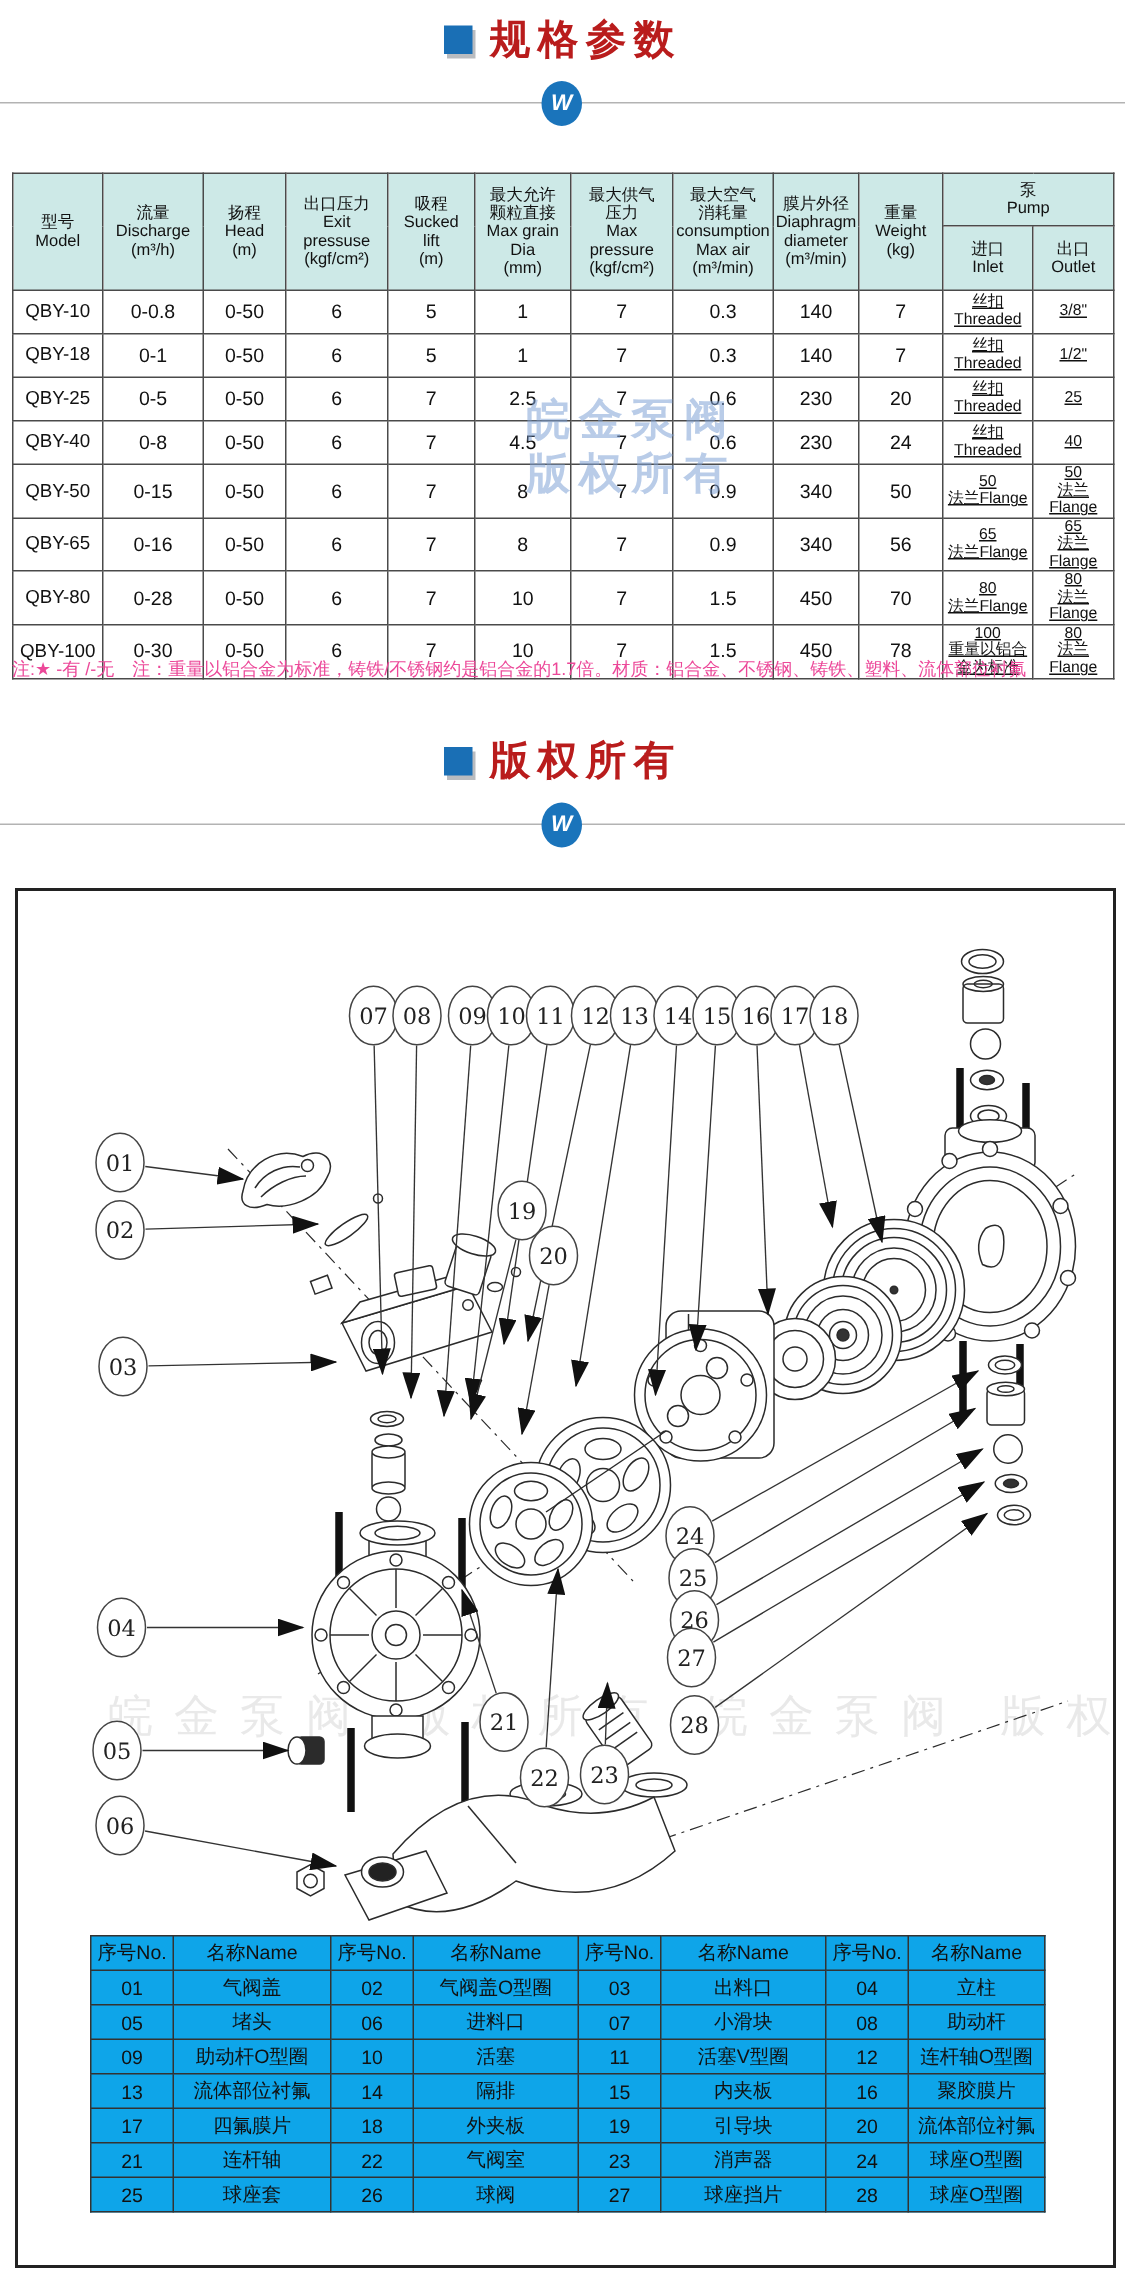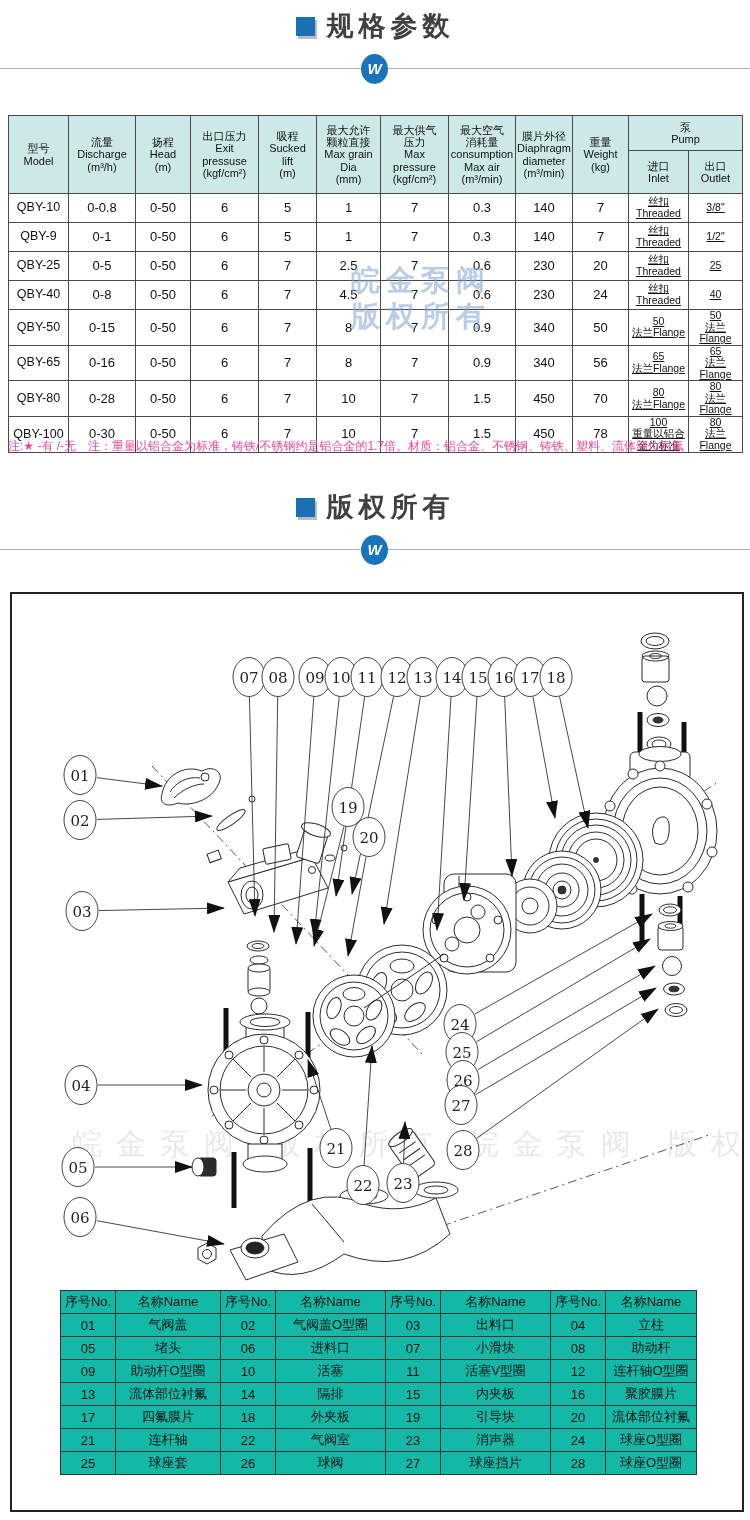--- a/index.html
+++ b/index.html
@@ -1,39 +1,39 @@
 <!DOCTYPE html>
 <html><head>
 <meta charset="utf-8">
 <style>
   html,body{margin:0;padding:0;background:#ffffff;}
   body{width:750px;height:1520px;position:relative;font-family:"Liberation Sans","DejaVu Sans",sans-serif;color:#111;}
   .abs{position:absolute;}
   
-  .sec-title{left:0;width:750px;text-align:center;font-size:27px;font-weight:bold;letter-spacing:5px;color:#404040;}
+  .sec-title{left:0;width:750px;text-align:center;font-size:27px;font-weight:bold;letter-spacing:5px;color:#b91c1c;}
   .sec-title .bullet{display:inline-block;width:19px;height:19px;background:#1a6fb5;box-shadow:2px 3px 0 #b9bcc0;margin-right:12px;vertical-align:-1px;}
   
   .divider{left:0;width:750px;height:30px;}
   .divider .line{position:absolute;top:14px;left:0;width:750px;height:0;border-top:1px solid #b3b3b3;}
   .divider .wbadge{position:absolute;top:0;left:361px;width:27px;height:30px;background:#1a74bb;border-radius:50%;color:#fff;font-weight:bold;font-size:15px;text-align:center;line-height:30px;font-style:italic;}
   
   table{border-collapse:collapse;}
   .spec{table-layout:fixed;width:734px;font-size:13px;}
   .spec th,.spec td{border:1px solid #4a4a4a;text-align:center;vertical-align:middle;white-space:pre-line;padding:0;overflow:hidden;}
   .spec thead th{background:#cde9e7;font-weight:normal;font-size:11px;line-height:1.12;padding:2px 0;}
   .spec tbody td{height:28px;font-size:13px;line-height:1.05;}
   .spec tbody td.io{font-size:10.5px;line-height:1.1;text-decoration:underline;}
   .spec tbody td.model{font-size:12.5px;}
   .spec-wm{left:336px;top:262px;width:170px;text-align:center;font-size:29px;letter-spacing:6px;color:rgba(128,162,214,0.55);line-height:1.25;pointer-events:none;font-weight:bold;}
   
   .note{left:8px;top:438px;width:740px;font-size:12px;color:#ec4899;}
   
   .frame{left:10px;top:592px;width:730px;height:916px;border:2px solid #222;}
   
-  .parts{table-layout:fixed;width:636px;font-size:13px;background:#14b8a6;}
+  .parts{table-layout:fixed;width:636px;font-size:13px;background:#0ea5e9;}
   .parts th,.parts td{border:1.5px solid #333;text-align:center;vertical-align:middle;height:22px;padding:0;font-weight:normal;}
 </style>
 </head>
 <body>
 
 <div class="abs sec-title" style="top:8px;"><span class="bullet"></span><span>规格参数</span></div>
 
 <div class="abs divider" style="top:54px;">
   <div class="line"></div>
   <div class="wbadge">W</div>
@@ -114,21 +114,21 @@
         <td>1</td>
         <td>7</td>
         <td>0.3</td>
         <td>140</td>
         <td>7</td>
         <td class="io">丝扣
 Threaded</td>
         <td class="io">3/8"</td>
       </tr>
       <tr>
-        <td class="model">QBY-9</td>
+        <td class="model">QBY-18</td>
         <td>0-1</td>
         <td>0-50</td>
         <td>6</td>
         <td>5</td>
         <td>1</td>
         <td>7</td>
         <td>0.3</td>
         <td>140</td>
         <td>7</td>
         <td class="io">丝扣

